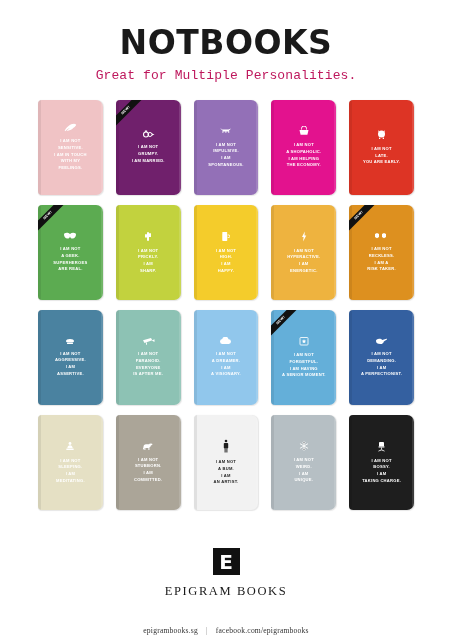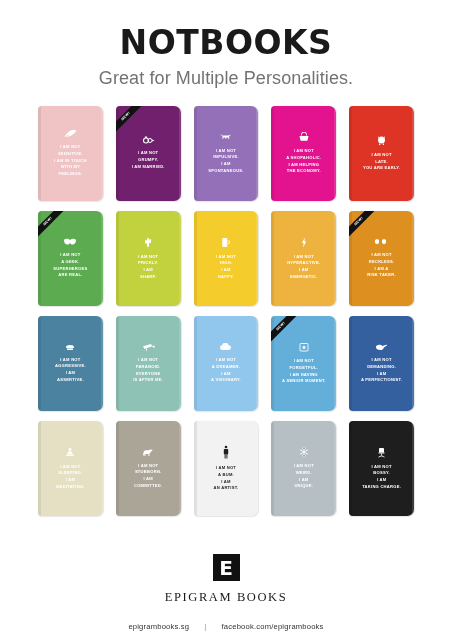--- a/index.html
+++ b/index.html
@@ -34,26 +34,26 @@
   .title {
     font-size: 33px;
     font-weight: bold;
     letter-spacing: 0.5px;
     color: #1a1a1a;
     line-height: 1;
     margin: 0;
     font-family: "DejaVu Sans", sans-serif;
   }
   .subtitle {
-    font-size: 18px;
+    font-size: 13px;
     font-weight: normal;
-    color: #737373;
+    color: #be185d;
     margin: 9px 0 0 0;
     letter-spacing: 0.1px;
-    font-family: Liberation Sans, sans-serif;
+    font-family: Liberation Mono, monospace;
   }
 
   
   .grid {
     margin-top: 17px;
     width: 376px;
     display: grid;
     grid-template-columns: repeat(5, 1fr);
     grid-template-rows: repeat(4, 95px);
     column-gap: 13px;
@@ -159,28 +159,28 @@
     line-height: 1;
   }
   .logo-text {
     margin-top: 9px;
     font-size: 12.5px;
     letter-spacing: 1.6px;
     color: #1a1a1a;
     font-family: Liberation Serif, serif;
   }
   .footer-links {
-    margin-top: 17px;
+    margin-top: 27px;
     font-size: 7.6px;
     color: #333333;
     letter-spacing: 0.2px;
     display: flex;
     align-items: center;
-    gap: 15px;
-    font-family: Liberation Sans, sans-serif;
+    gap: 8px;
+    font-family: Liberation Serif, serif;
   }
   .footer-sep {
     color: #999999;
     font-size: 8px;
   }
 </style>
 </head>
 <body>
 
 <div class="poster">

